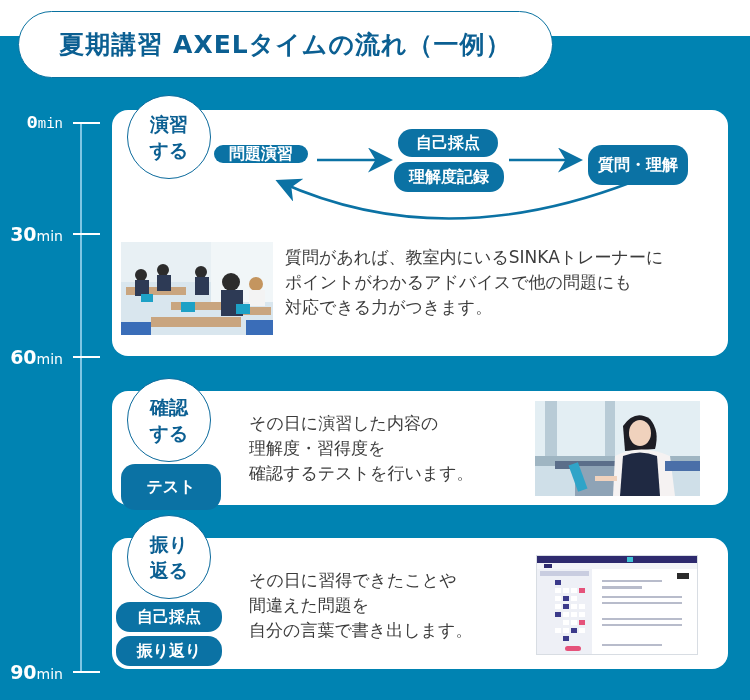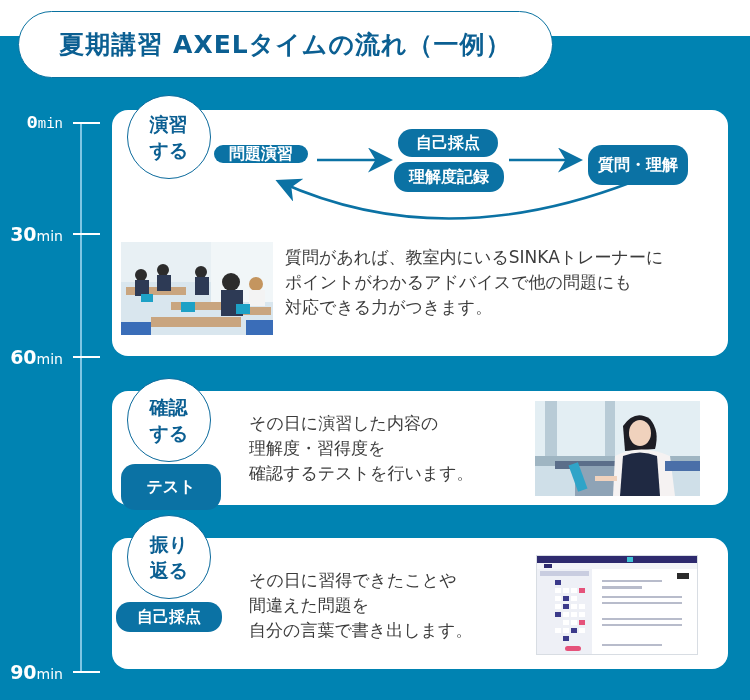--- a/index.html
+++ b/index.html
@@ -19,21 +19,21 @@
   .tl-line { position: absolute; left: 80px; top: 123px; width: 2px; height: 549px; background: #7fc6e4; }
   .tl-tick { position: absolute; left: 73px; width: 27px; height: 2px; background: #ffffff; }
   .tl-label { position: absolute; right: 687px; color: #ffffff; font-size: 19px; font-weight: bold; line-height: 20px; white-space: nowrap; }
   .tl-label small { font-size: 14px; font-weight: normal; }
 
   .card { position: absolute; left: 112px; width: 616px; background: #ffffff; border-radius: 16px; }
 
   .circle {
     position: absolute; width: 84px; height: 84px; border-radius: 50%;
     background: #ffffff; border: 1.5px solid #0b6a9c;
-    display: flex; align-items: center; justify-content: center; 
+    display: flex; align-items: center; justify-content: center; text-align: center;
     color: #0b5f92; font-weight: bold; font-size: 19px; line-height: 26px;
   }
 
   .pill {
     position: absolute; background: #0b72a4; color: #ffffff; border-radius: 14px;
     display: flex; align-items: center; justify-content: center;
     font-size: 16px; font-weight: bold; white-space: nowrap;
   }
 
   .desc { position: absolute; color: #3c3c3c; font-size: 17px; line-height: 25px; white-space: nowrap; }
@@ -164,20 +164,23 @@
 <div class="circle" style="left:127px; top:378px;">
   <div>
       <div>確認</div>
       <div>する</div>
     </div>
 </div>
 
 <div class="card" style="top:538px; height:131px;">
   <div class="pill" style="left:4px; top:64px; width:106px; height:30px;">
     <span>自己採点</span>
+  </div>
+  <div class="pill" style="left:4px; top:98px; width:106px; height:30px;">
+    <span>振り返り</span>
   </div>
 
   <div class="desc" style="left:137px; top:30px;">
     <div>その日に習得できたことや</div>
     <div>間違えた問題を</div>
     <div>自分の言葉で書き出します。</div>
   </div>
 
   <div class="photo" style="left:424px; top:17px; width:162px; height:100px; border:1px solid #d8dde3; background:#ffffff;">
     <svg width="160" height="98" viewBox="0 0 160 98">

